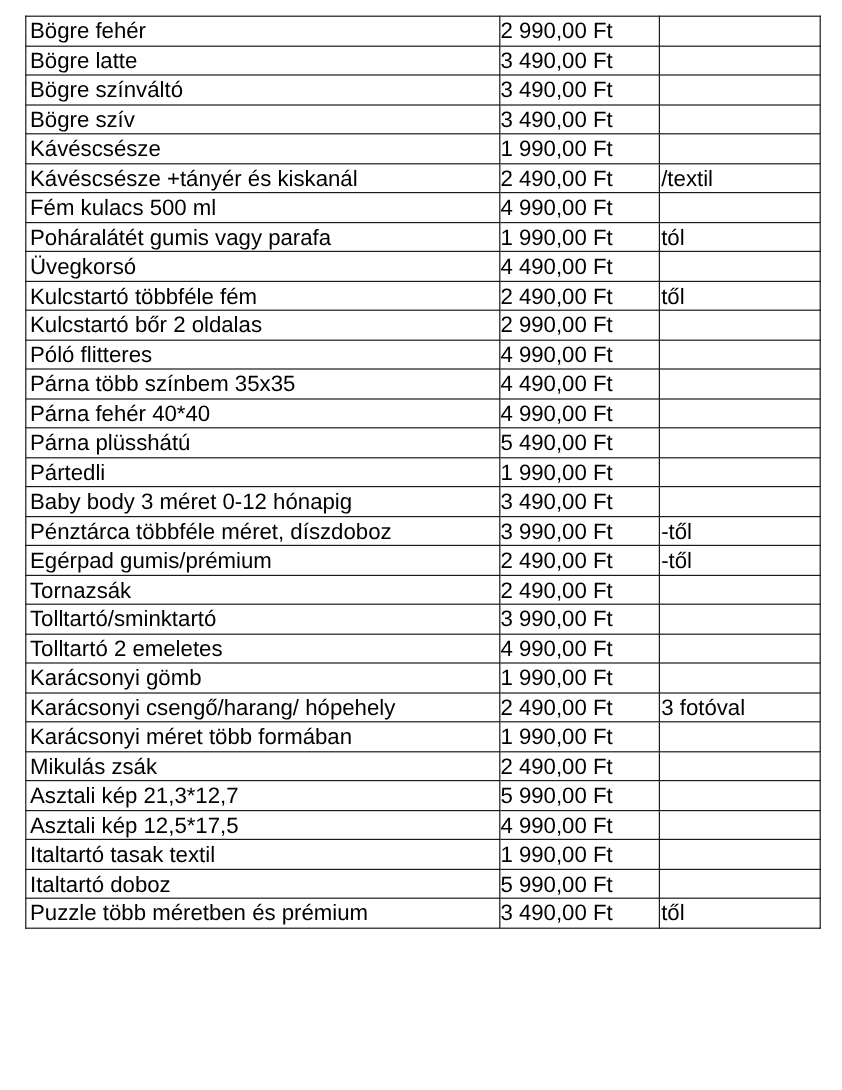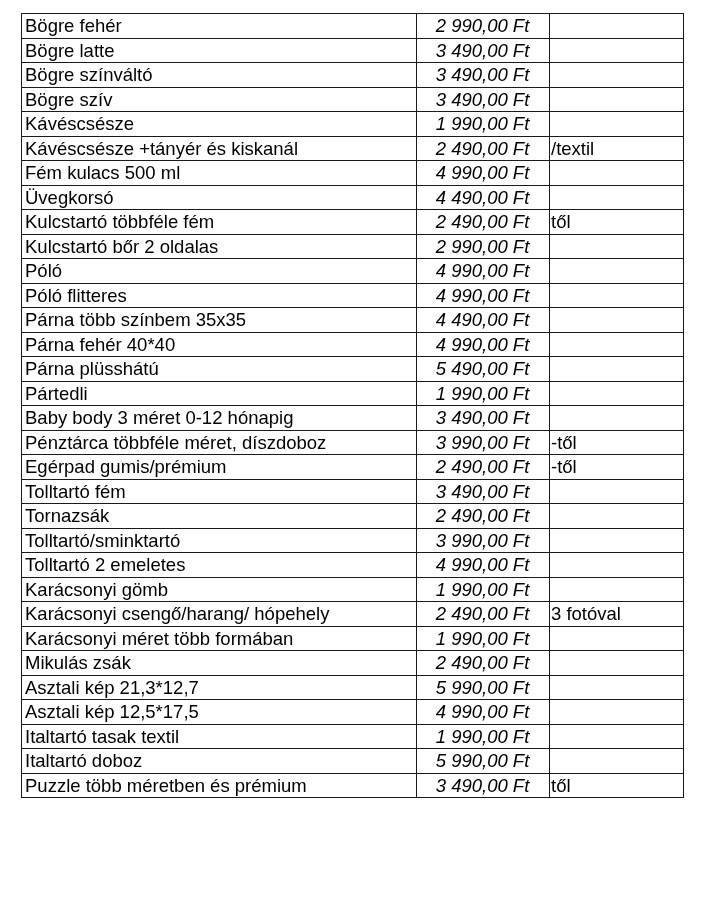--- a/index.html
+++ b/index.html
@@ -13,21 +13,21 @@
   }
   .sheet td {
     border: 1.5px solid #1a1a1a;
     height: 23.5px; padding: 0; line-height: 23px;
     white-space: nowrap; overflow: visible;
   }
   .sheet col.c1 { width: 395px; }
   .sheet col.c2 { width: 133px; }
   .sheet col.c3 { width: 134px; }
   .name { padding-left: 3px !important; margin-left: 31px; }
-  .price { text-align: center; padding-right: 1px !important; font-style: italic; }
+  .price { text-align: left; padding-right: 1px !important; }
   .note { padding-left: 1px !important; }
 </style>
 </head>
 <body>
 
 <table class="sheet">
   <colgroup>
       <col class="c1">
       <col class="c2">
       <col class="c3">
@@ -62,37 +62,37 @@
     <td class="name">Kávéscsésze +tányér és kiskanál</td>
     <td class="price">2 490,00 Ft</td>
     <td class="note">/textil</td>
   </tr>
       <tr>
     <td class="name">Fém kulacs 500 ml</td>
     <td class="price">4 990,00 Ft</td>
     <td class="note"></td>
   </tr>
       <tr>
+    <td class="name">Poháralátét gumis vagy parafa</td>
+    <td class="price">1 990,00 Ft</td>
+    <td class="note">tól</td>
+  </tr>
+      <tr>
     <td class="name">Üvegkorsó</td>
     <td class="price">4 490,00 Ft</td>
     <td class="note"></td>
   </tr>
       <tr>
     <td class="name">Kulcstartó többféle fém</td>
     <td class="price">2 490,00 Ft</td>
     <td class="note">től</td>
   </tr>
       <tr>
     <td class="name">Kulcstartó bőr 2 oldalas</td>
     <td class="price">2 990,00 Ft</td>
-    <td class="note"></td>
-  </tr>
-      <tr>
-    <td class="name">Póló</td>
-    <td class="price">4 990,00 Ft</td>
     <td class="note"></td>
   </tr>
       <tr>
     <td class="name">Póló flitteres</td>
     <td class="price">4 990,00 Ft</td>
     <td class="note"></td>
   </tr>
       <tr>
     <td class="name">Párna több színbem 35x35</td>
     <td class="price">4 490,00 Ft</td>
@@ -120,25 +120,20 @@
   </tr>
       <tr>
     <td class="name">Pénztárca többféle méret, díszdoboz</td>
     <td class="price">3 990,00 Ft</td>
     <td class="note">-től</td>
   </tr>
       <tr>
     <td class="name">Egérpad gumis/prémium</td>
     <td class="price">2 490,00 Ft</td>
     <td class="note">-től</td>
-  </tr>
-      <tr>
-    <td class="name">Tolltartó fém</td>
-    <td class="price">3 490,00 Ft</td>
-    <td class="note"></td>
   </tr>
       <tr>
     <td class="name">Tornazsák</td>
     <td class="price">2 490,00 Ft</td>
     <td class="note"></td>
   </tr>
       <tr>
     <td class="name">Tolltartó/sminktartó</td>
     <td class="price">3 990,00 Ft</td>
     <td class="note"></td>

